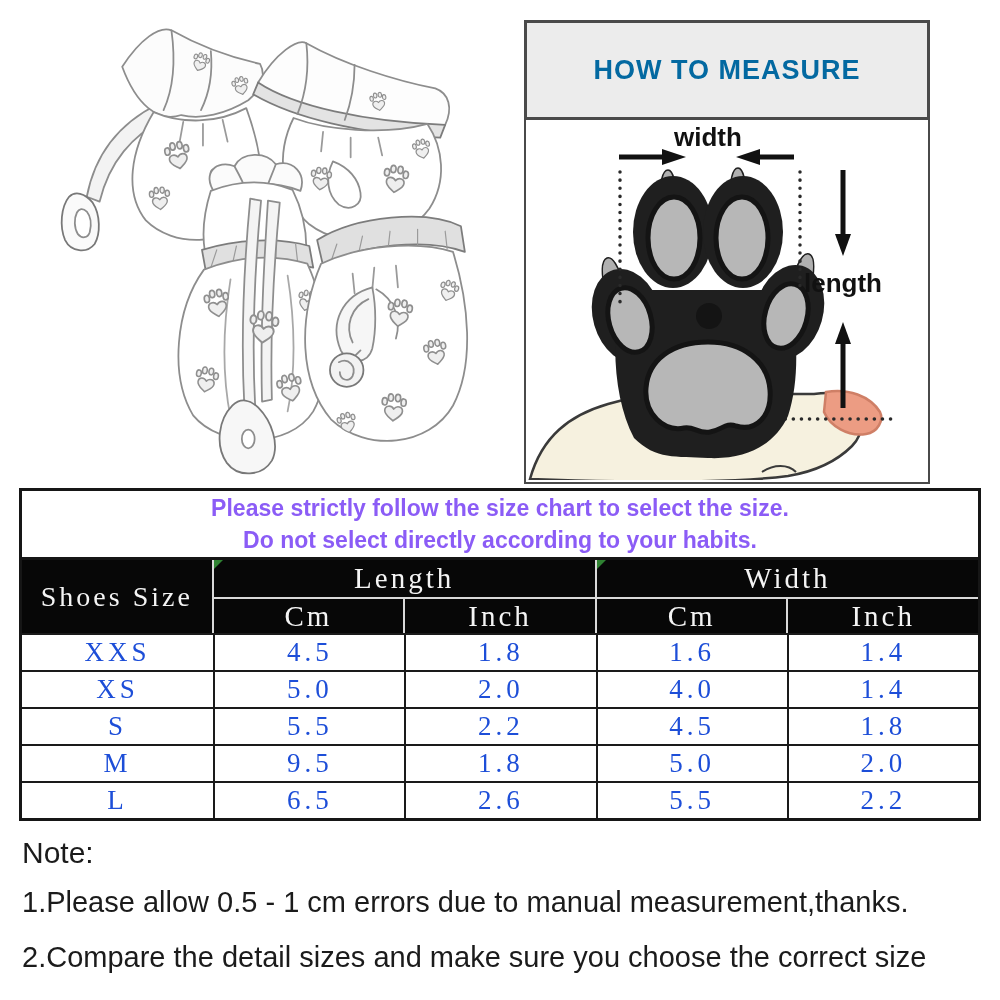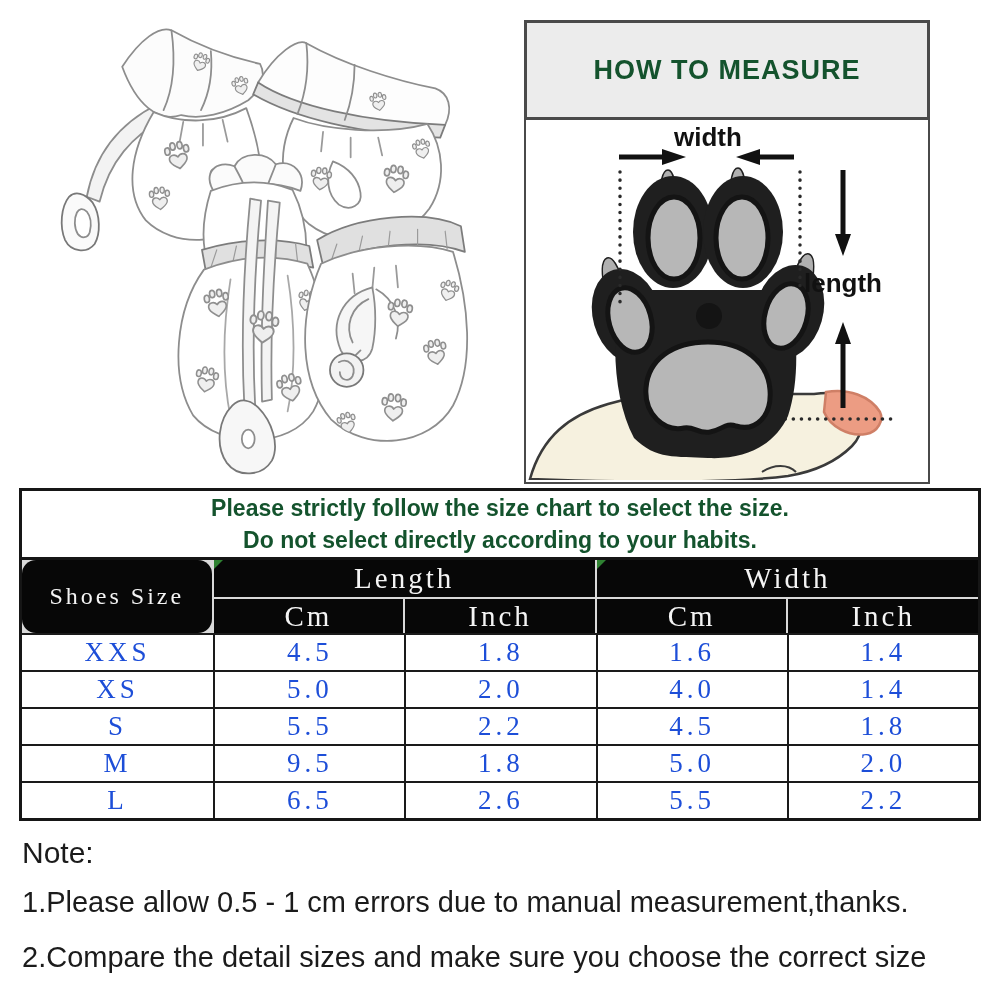--- a/index.html
+++ b/index.html
@@ -10,52 +10,52 @@
 
   
   .sketch { position:absolute; left:8px; top:2px; width:512px; height:486px; }
   .sk { stroke-linejoin:round; stroke-linecap:round; }
 
   
   .measure { position:absolute; left:524px; top:20px; width:406px; }
   .m-header {
     height:100px; border:3px solid #4a4a4a; background:#ececec;
     display:flex; align-items:center; justify-content:center;
-    font-weight:bold; font-size:27px; letter-spacing:1px; color:#14532d;
+    font-weight:bold; font-size:27px; letter-spacing:1px; color:#0369a1;
     box-sizing:border-box;
   }
   .m-body {
     height:364px; border:2px solid #4a4a4a; border-top:none; background:#ffffff;
     position:relative; box-sizing:border-box;
   }
   .pd-label { position:absolute; font-weight:bold; color:#111; font-size:26px; }
   .pd-width { left:148px; top:2px; }
   .pd-length { left:278px; top:148px; }
 
   
   .size-table {
     position:absolute; left:19px; top:488px; width:962px;
     border:3px solid #161616; box-sizing:border-box; background:#fff;
   }
   .banner {
     height:66px; border-bottom:3px solid #161616; background:#fff;
     display:flex; flex-direction:column; align-items:center; justify-content:center;
-    font-weight:bold; font-size:23px; line-height:32px; color:#14532d;
+    font-weight:bold; font-size:23px; line-height:32px; color:#8b5cf6;
     text-align:center;
   }
   .serif { font-family:"Liberation Serif","DejaVu Serif",serif; }
   .hwrap {
     display:grid; grid-template-columns:repeat(5,1fr);
     grid-template-rows:37px 34px; gap:2px; background:#d9d9d9;
   }
   .hcell {
     background:#070707; color:#f4f4f4; display:flex; align-items:center; justify-content:center;
     font-size:29px; letter-spacing:3px; position:relative;
   }
-  .h-shoes { grid-row:1/3; grid-column:1; font-size:24px;border-radius:14px; }
+  .h-shoes { grid-row:1/3; grid-column:1; font-size:28px; }
   .h-length { grid-column:2/4; }
   .h-width { grid-column:4/6; }
   .green-tri::before {
     content:""; position:absolute; left:0; top:0;
     border-left:9px solid #2f8232; border-bottom:9px solid transparent;
   }
   .body-grid { display:grid; grid-template-columns:repeat(5,1fr); }
   .bcell {
     height:35px; border-top:2px solid #1a1a1a; border-left:2px solid #1a1a1a;
     display:flex; align-items:center; justify-content:center;

